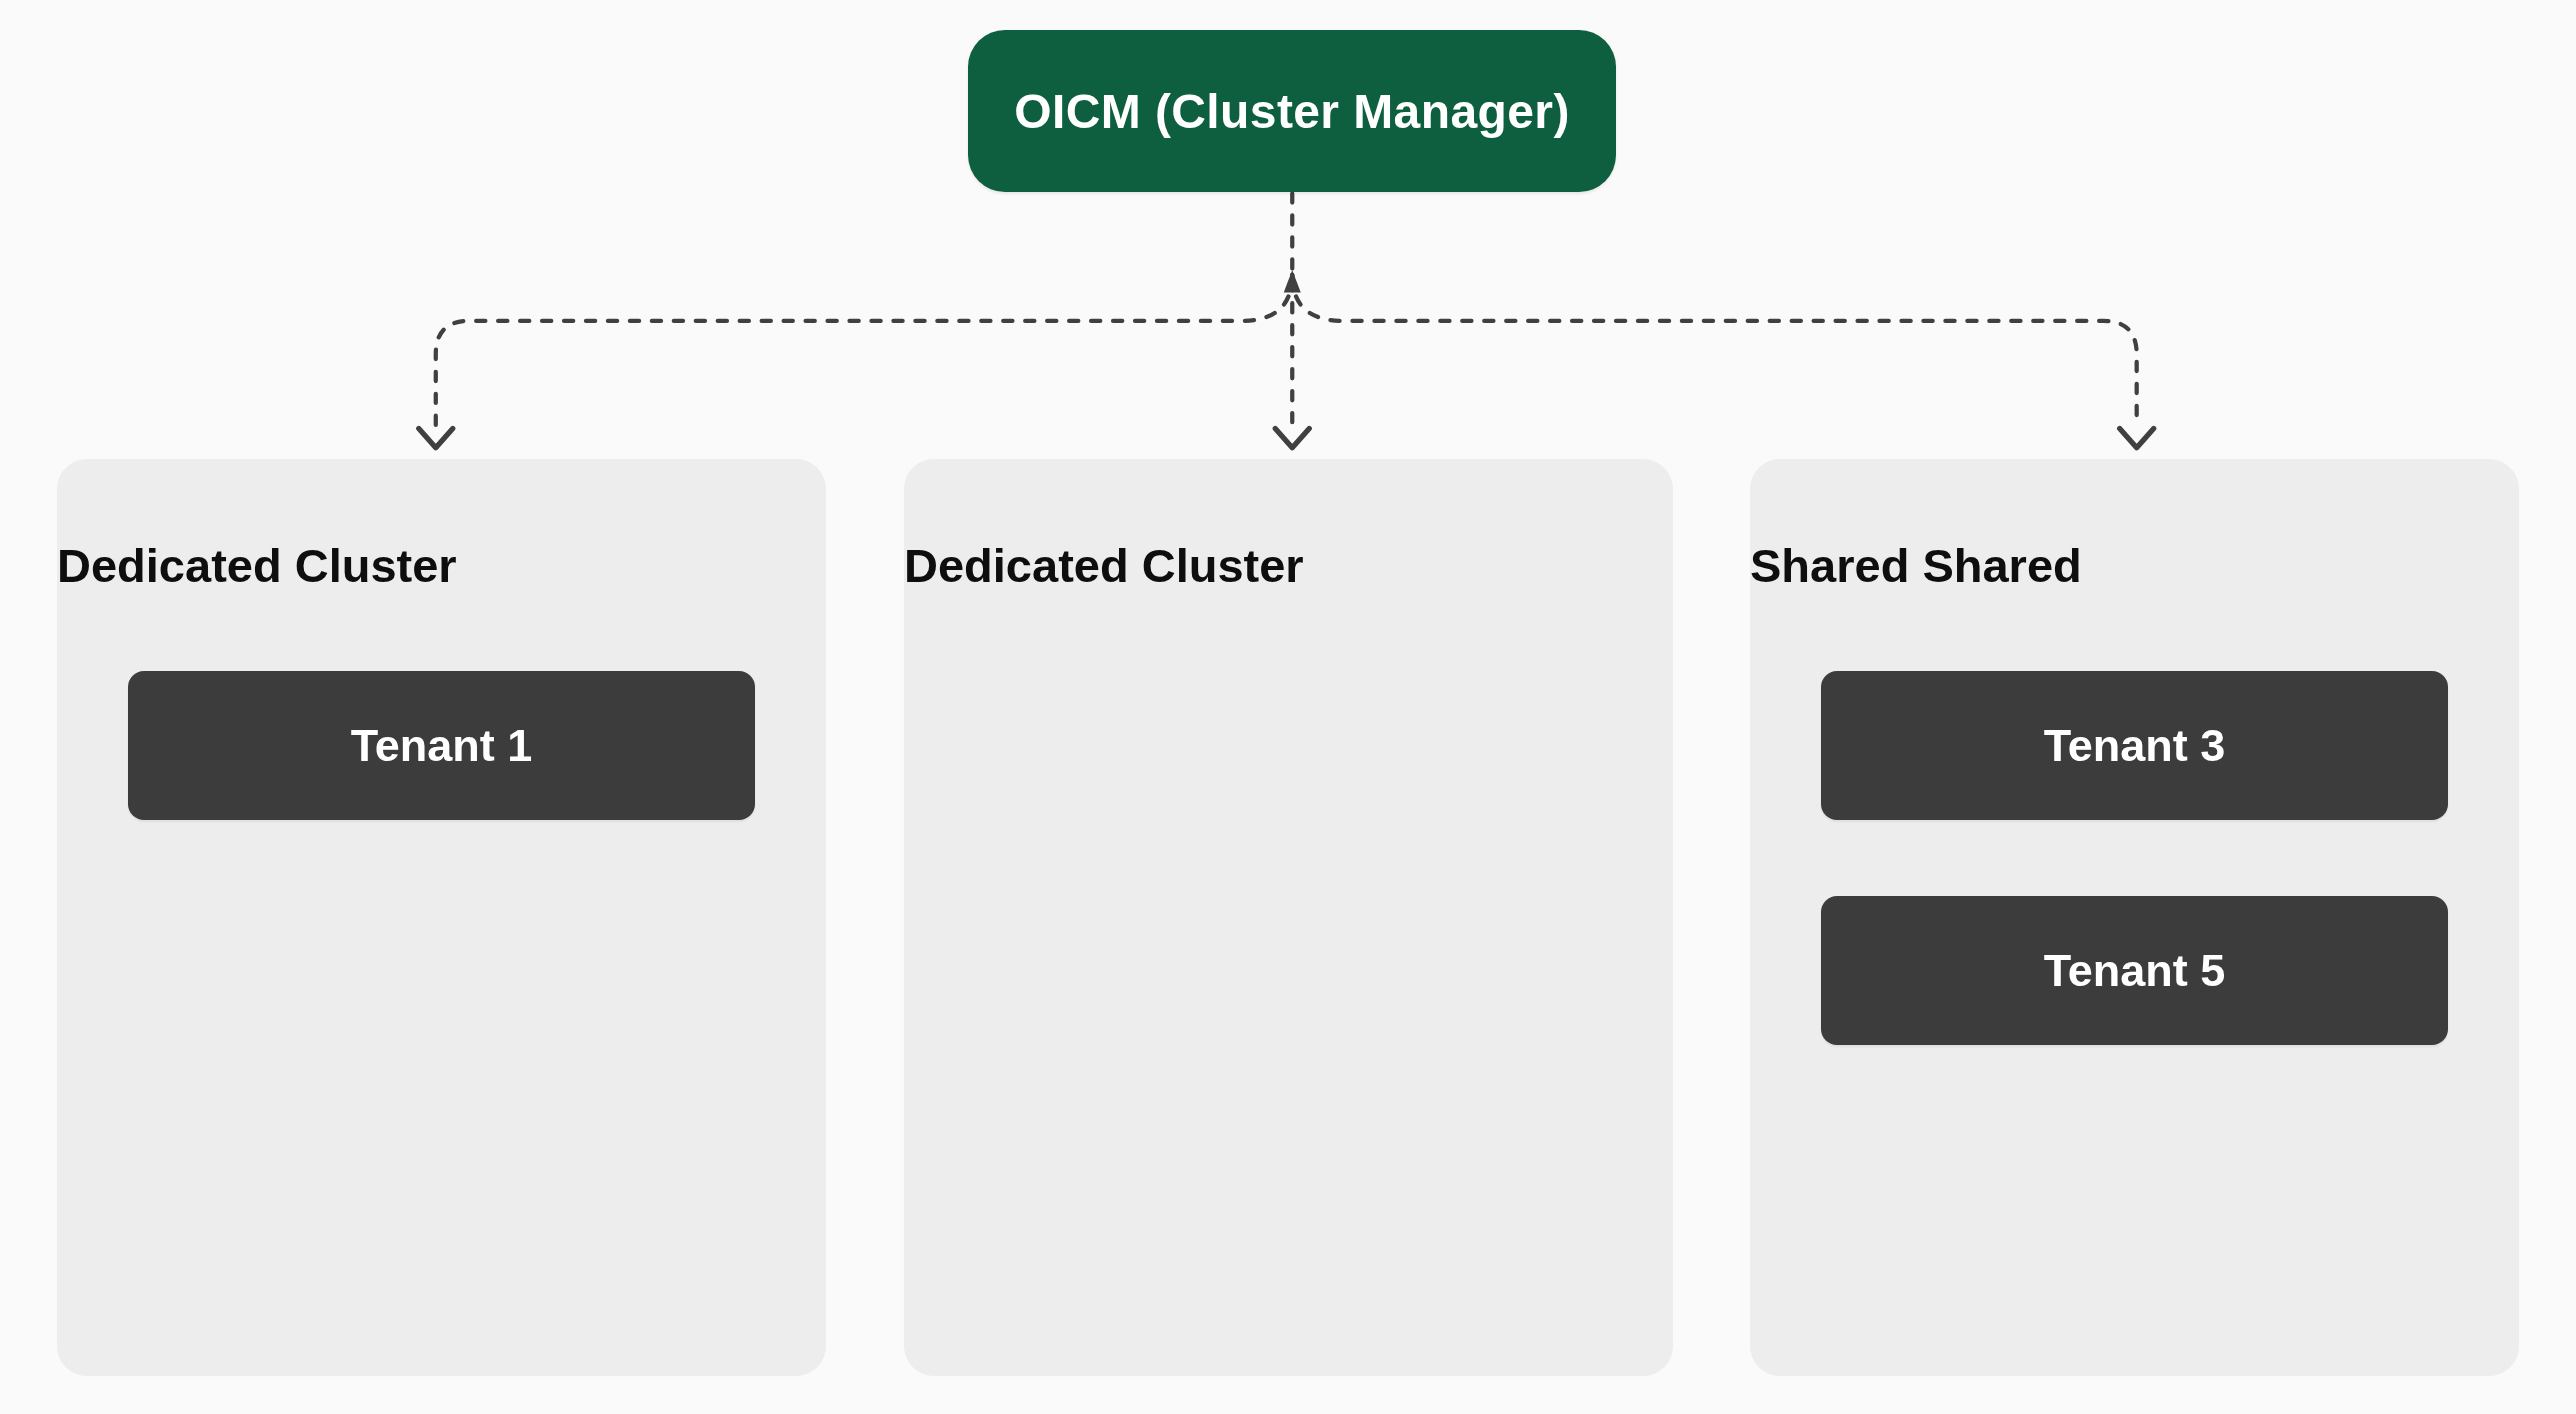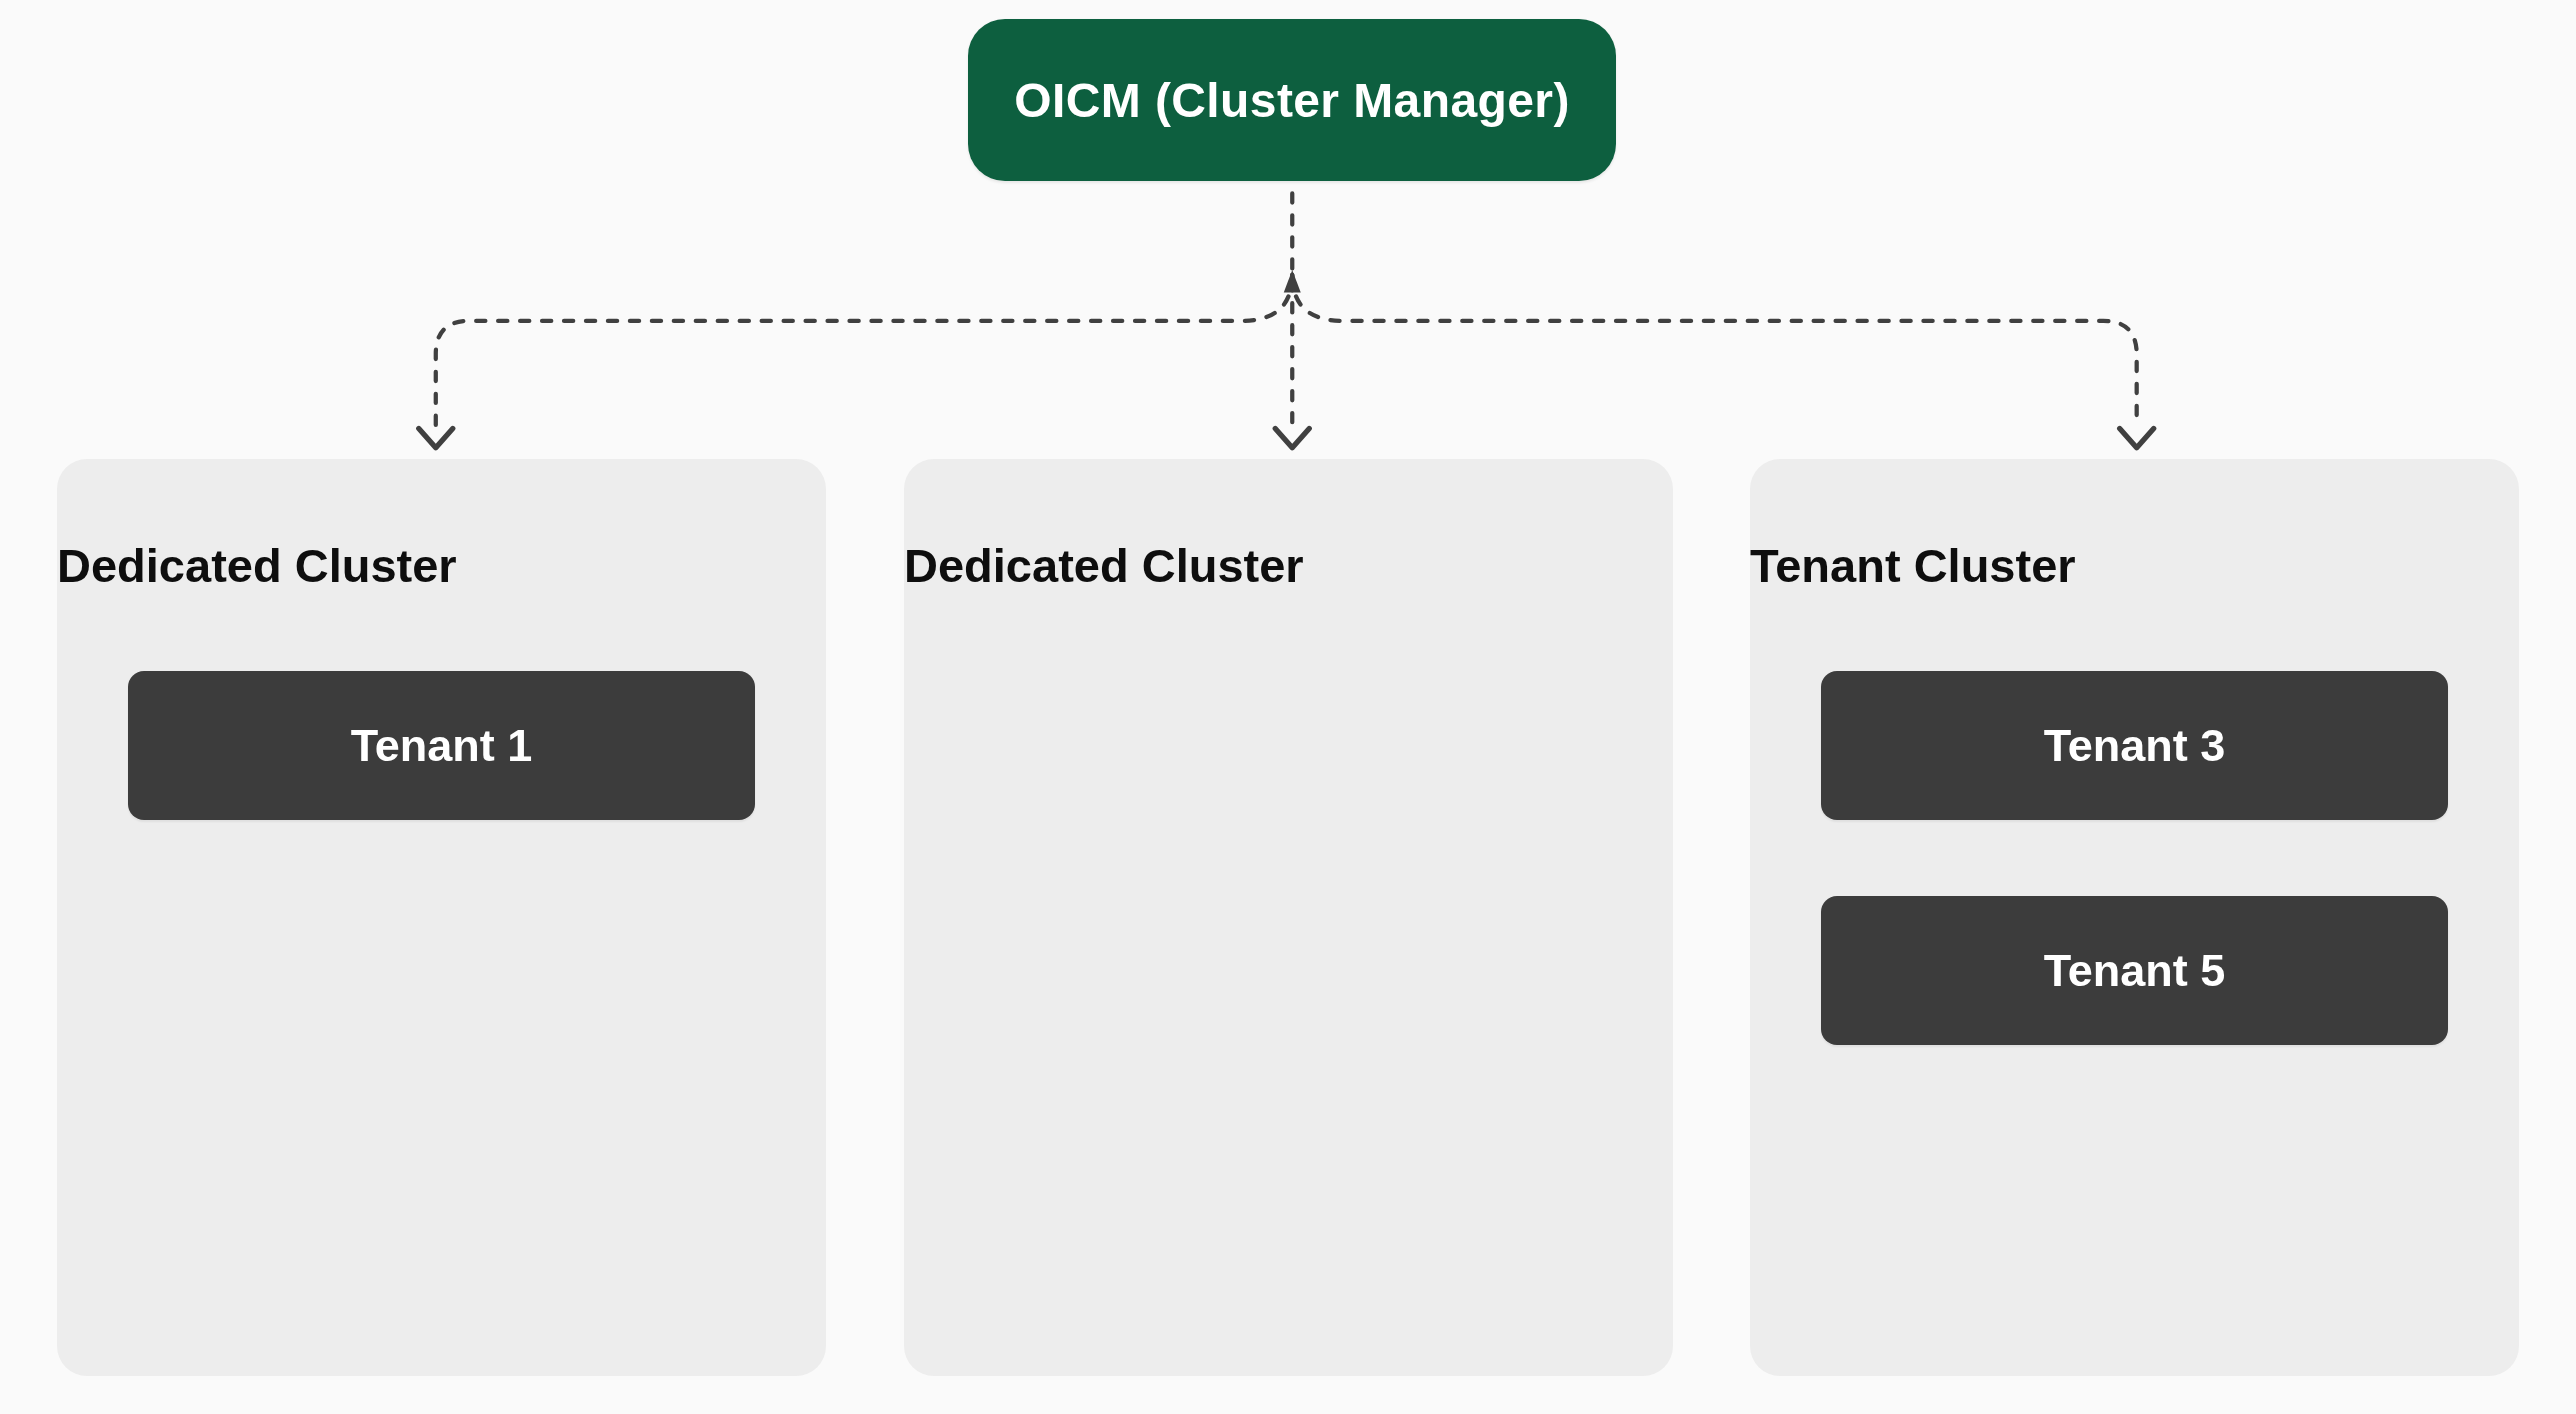--- a/index.html
+++ b/index.html
@@ -19,21 +19,21 @@
     font-family: "Liberation Sans", sans-serif;
     overflow: hidden;
   }
   .canvas {
     position: relative;
     width: 2576px; height: 1414px;
     background: var(--page-bg);
   }
   .root-node {
     position: absolute;
-    left: 968px; top: 19px;
+    left: 968px; top: 30px;
     width: 648px; height: 162px;
     background: var(--root-bg);
     border-radius: 37px;
     display: flex; align-items: center; justify-content: center;
     box-shadow: 0 1.4px 2.8px rgba(0,0,0,0.08);
   }
   .root-node .label {
     color: var(--root-text);
     font-size: 48px; font-weight: 700;
     letter-spacing: 0.4px;
@@ -126,21 +126,21 @@
         <span class="label">Tenant 1</span>
       </div>
     </div>
   </div>
 
   <div class="cluster-card pos-1">
     <div class="cluster-title">Dedicated Cluster</div>
   </div>
 
   <div class="cluster-card pos-2">
-    <div class="cluster-title">Tenant Cluster</div>
+    <div class="cluster-title">Shared Shared</div>
     <div class="tenants">
       <div class="tenant">
         <span class="label">Tenant 3</span>
       </div>
       <div class="tenant">
         <span class="label">Tenant 5</span>
       </div>
     </div>
   </div>
 

